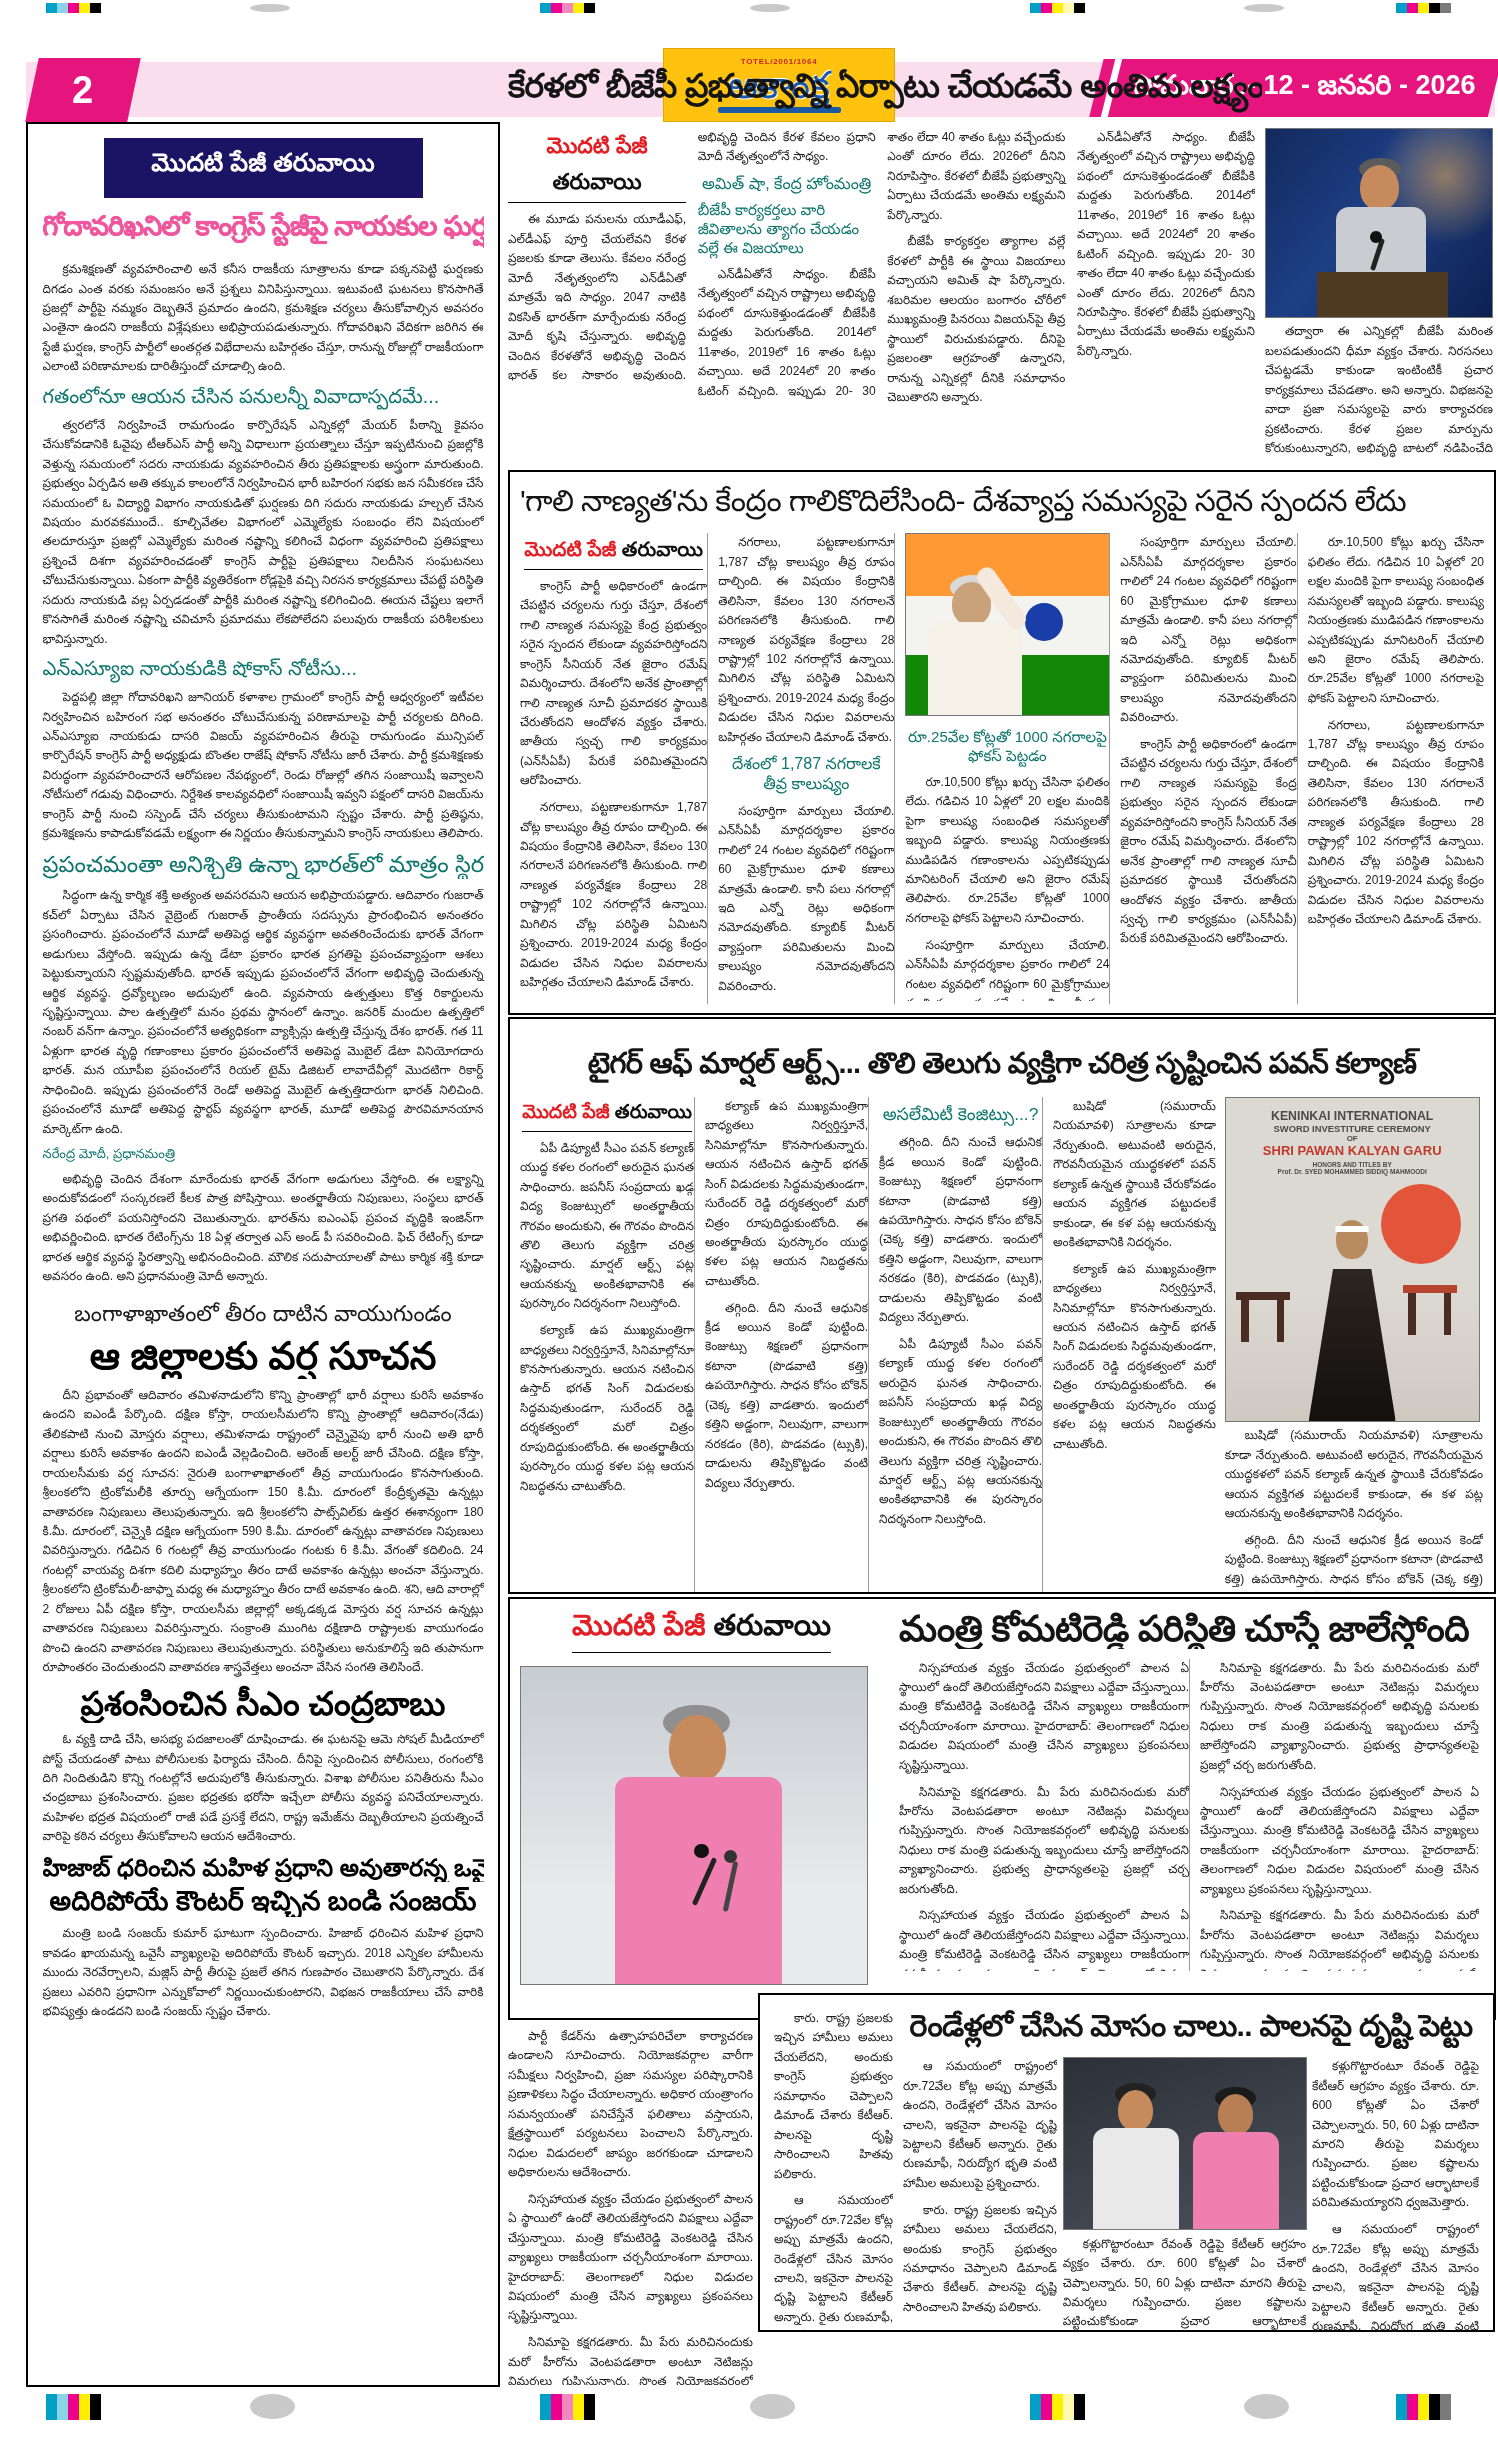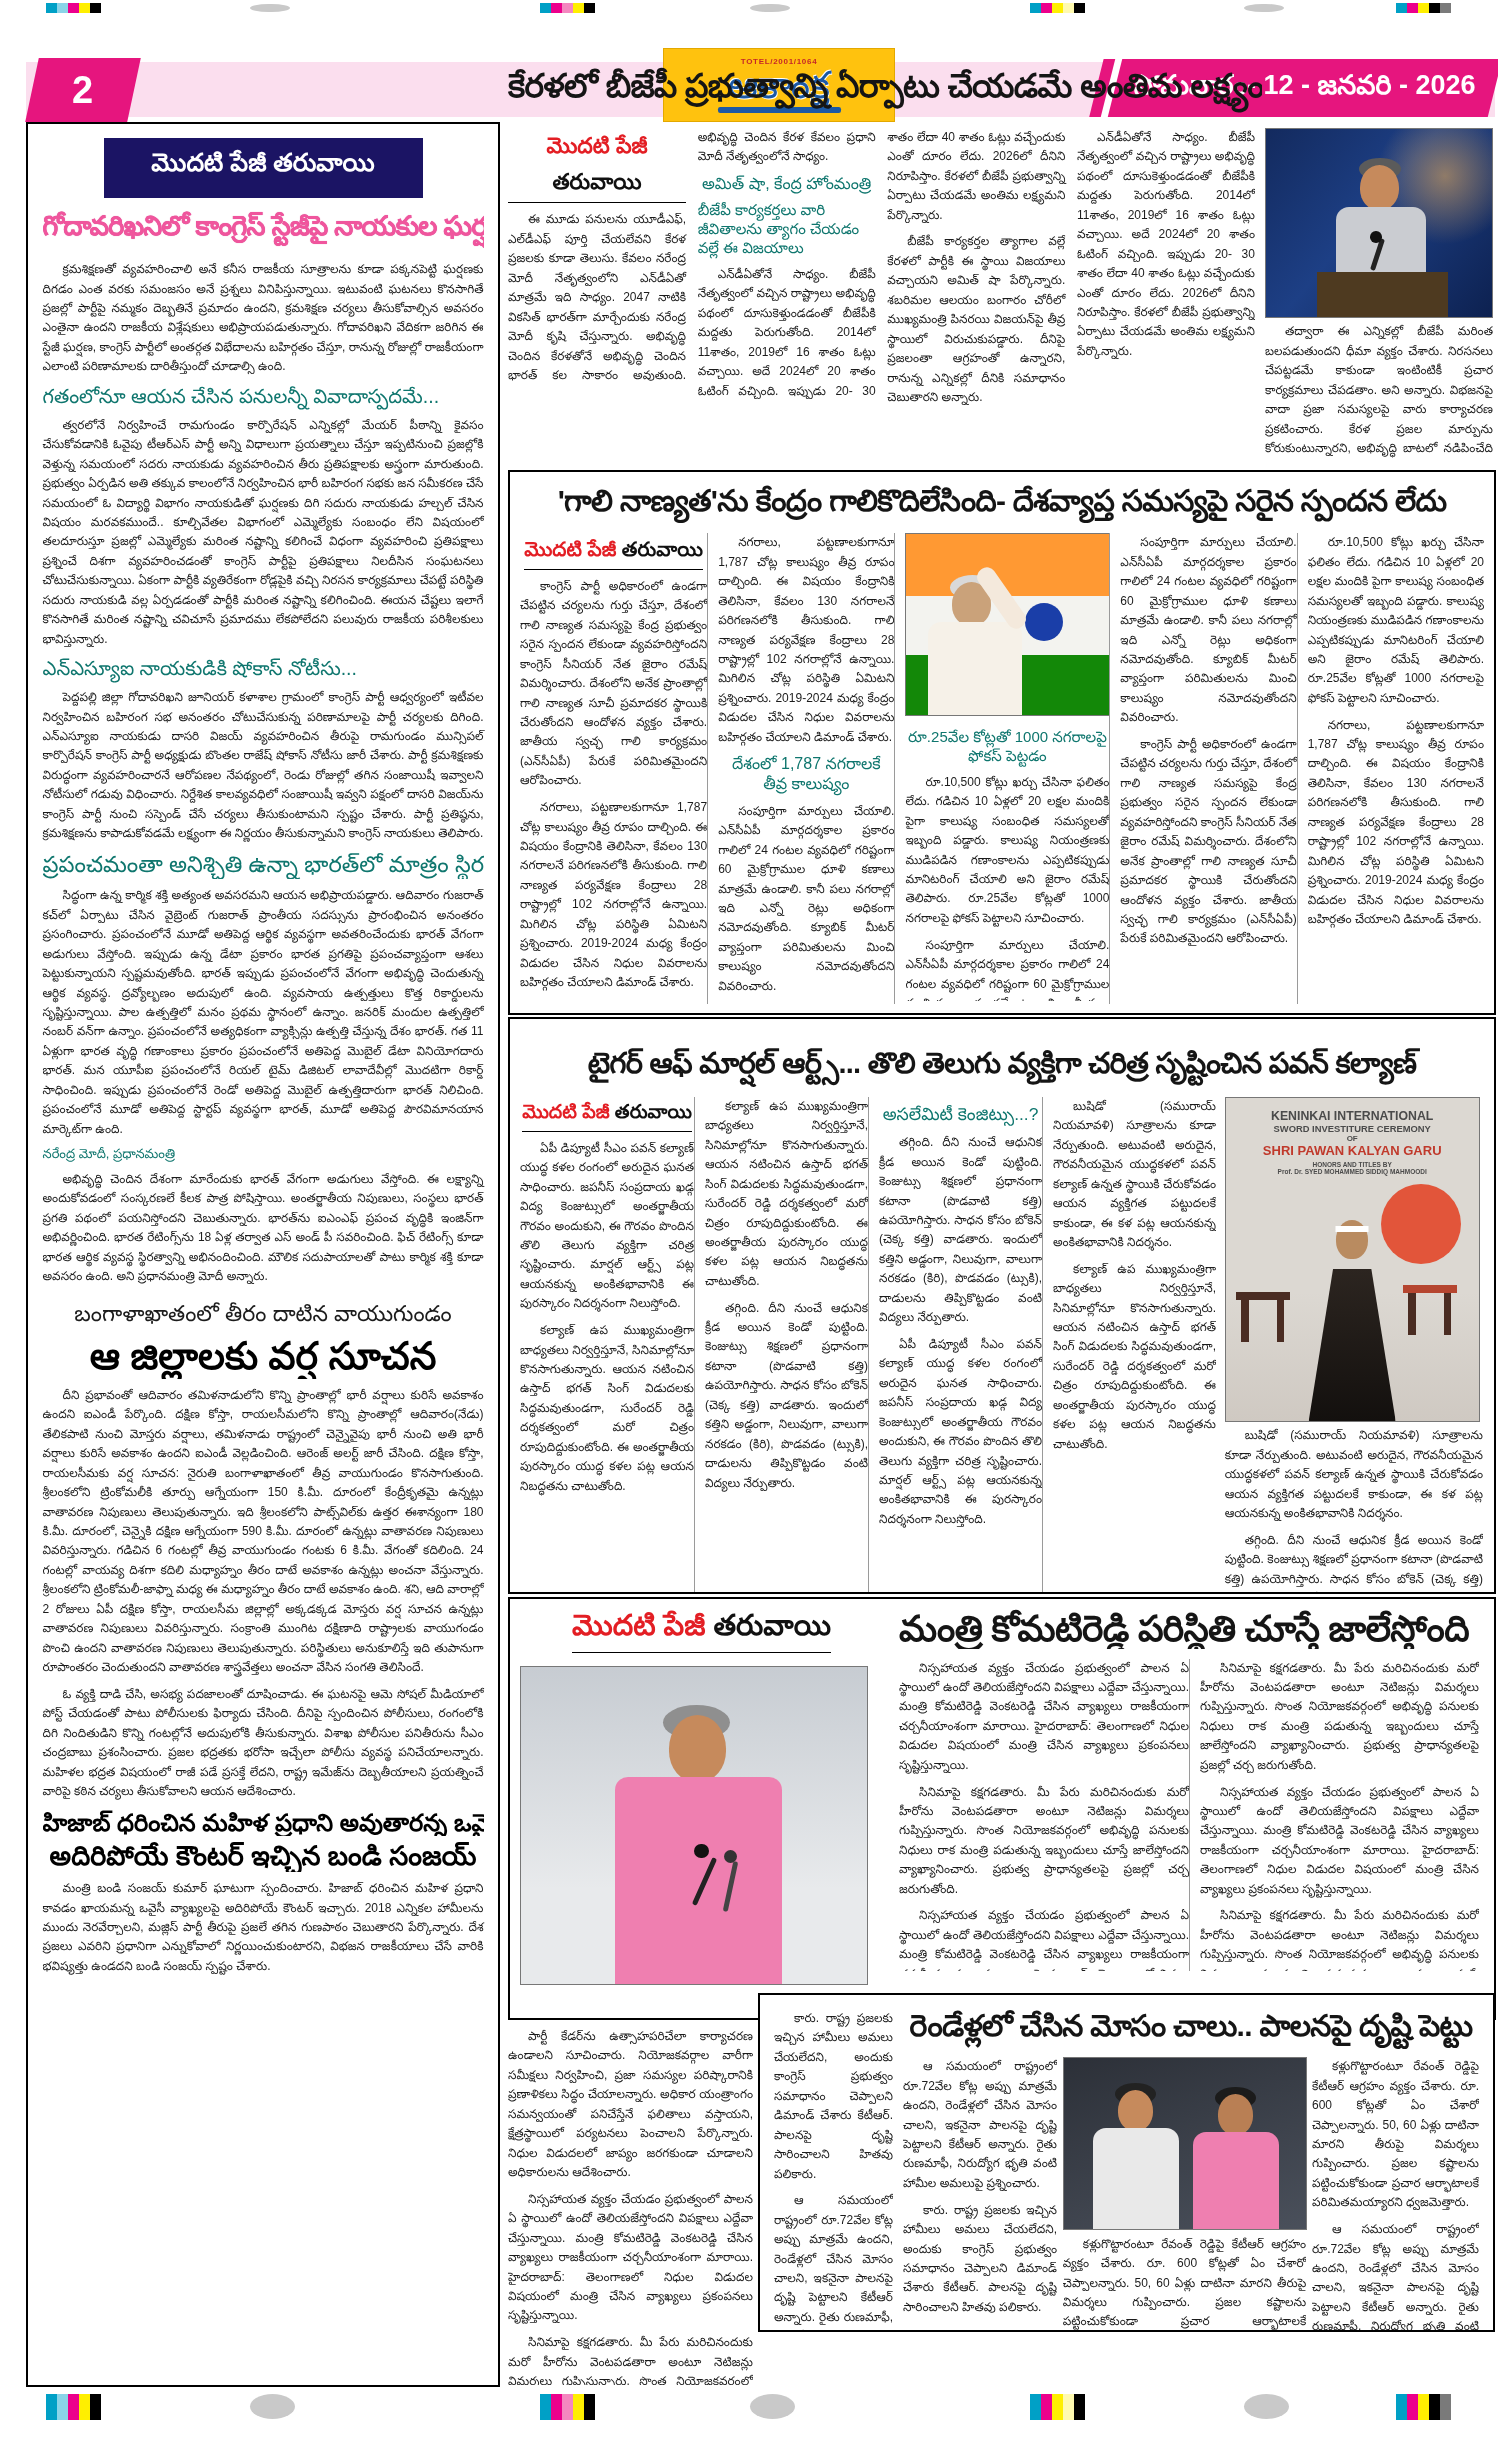--- a/index.html
+++ b/index.html
@@ -67,21 +67,21 @@
 .ph-pawan .band{position:absolute;left:50%;transform:translateX(-50%);width:33px;height:7.3px;background:#fff;z-index:3}
 .ptxt{position:relative;z-index:2;text-align:center;font-weight:bold;color:#4b4b4b}
 
 .ph-min{background:linear-gradient(180deg,#c7ccd2,#e8eaec 70%)}
 
 .ph-ktr{background:linear-gradient(160deg,#2c3038,#4a505b)}
 
 .kerala-head{left:508px;top:67px;width:754px;height:55px;font-size:33px;font-weight:bold;letter-spacing:-0.7px}
 .kerala-area{left:508px;top:128px;width:988px;height:335px}
 .galibox{left:508px;top:470px;width:988px;height:545px;padding:7.3px 10px}
-.galihead{font-size:30px;font-weight:bold;text-align:center;letter-spacing:-0.7px;margin:4.4px 0 8.7px}
+.galihead{font-size:30px;font-weight:normal;letter-spacing:-0.7px;margin:4.4px 0 8.7px}
 .pawanbox{left:508px;top:1017px;width:988px;height:577px;padding:25px 10px}
 .pawanhead{font-size:29px;font-weight:bold;text-align:center;letter-spacing:-0.7px;margin:2.9px 0 10px}
 .komatibox{left:508px;top:1597px;width:988px;height:423px;padding:10px}
 .komatihead{font-size:36px;font-weight:bold;letter-spacing:-0.7px;line-height:1.1;margin-bottom:10px}
 .biglabel{font-size:29px}
 .botleft{left:508px;top:2027px;width:245px;height:358px;overflow:hidden}
 .ktrbox{left:758px;top:1993px;width:737px;height:339px;padding:14px}
 .ktrhead{font-size:30px;font-weight:bold;letter-spacing:-0.7px;text-align:center;margin-bottom:7.3px}
 </style>
 </head>
@@ -143,20 +143,21 @@
     <p>త్వరలోనే నిర్వహించే రామగుండం కార్పొరేషన్ ఎన్నికల్లో మేయర్ పీఠాన్ని కైవసం చేసుకోవడానికి ఓవైపు టీఆర్ఎస్ పార్టీ అన్ని విధాలుగా ప్రయత్నాలు చేస్తూ ఇప్పటినుంచి ప్రజల్లోకి వెళ్తున్న సమయంలో సదరు నాయకుడు వ్యవహరించిన తీరు ప్రతిపక్షాలకు అస్త్రంగా మారుతుంది. ప్రభుత్వం ఏర్పడిన అతి తక్కువ కాలంలోనే నిర్వహించిన భారీ బహిరంగ సభకు జన సమీకరణ చేసే సమయంలో ఓ విద్యార్థి విభాగం నాయకుడితో ఘర్షణకు దిగి సదురు నాయకుడు హల్చల్ చేసిన విషయం మరవకముందే.. కూల్చివేతల విభాగంలో ఎమ్మెల్యేకు సంబంధం లేని విషయంలో తలదూరుస్తూ ప్రజల్లో ఎమ్మెల్యేకు మరింత నష్టాన్ని కలిగించే విధంగా వ్యవహరించి ప్రతిపక్షాలు ప్రశ్నించే దిశగా వ్యవహరించడంతో కాంగ్రెస్ పార్టీపై ప్రతిపక్షాలు నిలదీసిన సంఘటనలు చోటుచేసుకున్నాయి. ఏకంగా పార్టీకి వ్యతిరేకంగా రోడ్లపైకి వచ్చి నిరసన కార్యక్రమాలు చేపట్టే పరిస్థితి సదురు నాయకుడి వల్ల ఏర్పడడంతో పార్టీకి మరింత నష్టాన్ని కలిగించింది. ఈయన చేష్టలు ఇలాగే కొనసాగితే మరింత నష్టాన్ని చవిచూసే ప్రమాదము లేకపోలేదని పలువురు రాజకీయ పరిశీలకులు భావిస్తున్నారు.</p>
     <div class="subhead">ఎన్ఎస్యూఐ నాయకుడికి షోకాస్ నోటీసు...</div>
     <p>పెద్దపల్లి జిల్లా గోదావరిఖని జూనియర్ కళాశాల గ్రామంలో కాంగ్రెస్ పార్టీ ఆధ్వర్యంలో ఇటీవల నిర్వహించిన బహిరంగ సభ అనంతరం చోటుచేసుకున్న పరిణామాలపై పార్టీ చర్యలకు దిగింది. ఎన్ఎస్యూఐ నాయకుడు దాసరి విజయ్ వ్యవహరించిన తీరుపై రామగుండం మున్సిపల్ కార్పొరేషన్ కాంగ్రెస్ పార్టీ అధ్యక్షుడు బొంతల రాజేష్ షోకాస్ నోటీసు జారీ చేశారు. పార్టీ క్రమశిక్షణకు విరుద్ధంగా వ్యవహరించారనే ఆరోపణల నేపథ్యంలో, రెండు రోజుల్లో తగిన సంజాయిషీ ఇవ్వాలని నోటీసులో గడువు విధించారు. నిర్దేశిత కాలవ్యవధిలో సంజాయిషీ ఇవ్వని పక్షంలో దాసరి విజయ్‌ను కాంగ్రెస్ పార్టీ నుంచి సస్పెండ్ చేసే చర్యలు తీసుకుంటామని స్పష్టం చేశారు. పార్టీ ప్రతిష్ఠను, క్రమశిక్షణను కాపాడుకోవడమే లక్ష్యంగా ఈ నిర్ణయం తీసుకున్నామని కాంగ్రెస్ నాయకులు తెలిపారు.</p>
     <div class="subhead fit" style="font-size:22.5px">ప్రపంచమంతా అనిశ్చితి ఉన్నా భారత్‌లో మాత్రం స్థిరత్వం</div>
     <p>సిద్ధంగా ఉన్న కార్మిక శక్తి అత్యంత అవసరమని ఆయన అభిప్రాయపడ్డారు. ఆదివారం గుజరాత్ కచ్‌లో ఏర్పాటు చేసిన వైబ్రెంట్ గుజరాత్ ప్రాంతీయ సదస్సును ప్రారంభించిన అనంతరం ప్రసంగించారు. ప్రపంచంలోనే మూడో అతిపెద్ద ఆర్థిక వ్యవస్థగా అవతరించేందుకు భారత్ వేగంగా అడుగులు వేస్తోంది. ఇప్పుడు ఉన్న డేటా ప్రకారం భారత ప్రగతిపై ప్రపంచవ్యాప్తంగా ఆశలు పెట్టుకున్నాయని స్పష్టమవుతోంది. భారత్ ఇప్పుడు ప్రపంచంలోనే వేగంగా అభివృద్ధి చెందుతున్న ఆర్థిక వ్యవస్థ. ద్రవ్యోల్బణం అదుపులో ఉంది. వ్యవసాయ ఉత్పత్తులు కొత్త రికార్డులను సృష్టిస్తున్నాయి. పాల ఉత్పత్తిలో మనం ప్రథమ స్థానంలో ఉన్నాం. జనరిక్ మందుల ఉత్పత్తిలో నంబర్ వన్‌గా ఉన్నాం. ప్రపంచంలోనే అత్యధికంగా వ్యాక్సిన్లు ఉత్పత్తి చేస్తున్న దేశం భారత్. గత 11 ఏళ్లుగా భారత వృద్ధి గణాంకాలు ప్రకారం ప్రపంచంలోనే అతిపెద్ద మొబైల్ డేటా వినియోగదారు భారత్. మన యూపీఐ ప్రపంచంలోనే రియల్ టైమ్ డిజిటల్ లావాదేవీల్లో మొదటిగా రికార్డ్ సాధించింది. ఇప్పుడు ప్రపంచంలోనే రెండో అతిపెద్ద మొబైల్ ఉత్పత్తిదారుగా భారత్ నిలిచింది. ప్రపంచంలోనే మూడో అతిపెద్ద స్టార్టప్ వ్యవస్థగా భారత్, మూడో అతిపెద్ద పౌరవిమానయాన మార్కెట్‌గా ఉంది.</p>
     <div class="subhead" style="font-size:13px">నరేంద్ర మోదీ, ప్రధానమంత్రి</div>
     <p>అభివృద్ధి చెందిన దేశంగా మారేందుకు భారత్ వేగంగా అడుగులు వేస్తోంది. ఈ లక్ష్యాన్ని అందుకోవడంలో సంస్కరణలే కీలక పాత్ర పోషిస్తాయి. అంతర్జాతీయ నిపుణులు, సంస్థలు భారత్ ప్రగతి పథంలో పయనిస్తోందని చెబుతున్నారు. భారత్‌ను ఐఎంఎఫ్ ప్రపంచ వృద్ధికి ఇంజిన్‌గా అభివర్ణించింది. భారత రేటింగ్స్‌ను 18 ఏళ్ల తర్వాత ఎస్ అండ్ పీ సవరించింది. ఫిచ్ రేటింగ్స్ కూడా భారత ఆర్థిక వ్యవస్థ స్థిరత్వాన్ని అభినందించింది. మౌలిక సదుపాయాలతో పాటు కార్మిక శక్తి కూడా అవసరం ఉంది. అని ప్రధానమంత్రి మోదీ అన్నారు.</p>
     <div class="kicker">బంగాళాఖాతంలో తీరం దాటిన వాయుగుండం</div>
     <div class="bighead fit" style="font-size:38px">ఆ జిల్లాలకు వర్ష సూచన</div>
     <p style="margin-top:7.3px">దీని ప్రభావంతో ఆదివారం తమిళనాడులోని కొన్ని ప్రాంతాల్లో భారీ వర్షాలు కురిసే అవకాశం ఉందని ఐఎండీ పేర్కొంది. దక్షిణ కోస్తా, రాయలసీమలోని కొన్ని ప్రాంతాల్లో ఆదివారం(నేడు) తేలికపాటి నుంచి మోస్తరు వర్షాలు, తమిళనాడు రాష్ట్రంలో చెన్నైవైపు భారీ నుంచి అతి భారీ వర్షాలు కురిసే అవకాశం ఉందని ఐఎండీ వెల్లడించింది. ఆరెంజ్ అలర్ట్ జారీ చేసింది. దక్షిణ కోస్తా, రాయలసీమకు వర్ష సూచన: నైరుతి బంగాళాఖాతంలో తీవ్ర వాయుగుండం కొనసాగుతుంది. శ్రీలంకలోని ట్రింకోమలీకి తూర్పు ఆగ్నేయంగా 150 కి.మీ. దూరంలో కేంద్రీకృతమై ఉన్నట్లు వాతావరణ నిపుణులు తెలుపుతున్నారు. ఇది శ్రీలంకలోని పాట్స్‌విల్‌కు ఉత్తర ఈశాన్యంగా 180 కి.మీ. దూరంలో, చెన్నైకి దక్షిణ ఆగ్నేయంగా 590 కి.మీ. దూరంలో ఉన్నట్లు వాతావరణ నిపుణులు వివరిస్తున్నారు. గడిచిన 6 గంటల్లో తీవ్ర వాయుగుండం గంటకు 6 కి.మీ. వేగంతో కదిలింది. 24 గంటల్లో వాయవ్య దిశగా కదిలి మధ్యాహ్నం తీరం దాటే అవకాశం ఉన్నట్లు అంచనా వేస్తున్నారు. శ్రీలంకలోని ట్రింకోమలీ-జాఫ్నా మధ్య ఈ మధ్యాహ్నం తీరం దాటే అవకాశం ఉంది. శని, ఆది వారాల్లో 2 రోజులు ఏపీ దక్షిణ కోస్తా, రాయలసీమ జిల్లాల్లో అక్కడక్కడ మోస్తరు వర్ష సూచన ఉన్నట్లు వాతావరణ నిపుణులు వివరిస్తున్నారు. సంక్రాంతి ముంగిట దక్షిణాది రాష్ట్రాలకు వాయుగండం పొంచి ఉందని వాతావరణ నిపుణులు తెలుపుతున్నారు. పరిస్థితులు అనుకూలిస్తే ఇది తుపానుగా రూపాంతరం చెందుతుందని వాతావరణ శాస్త్రవేత్తలు అంచనా వేసిన సంగతి తెలిసిందే.</p>
+    <div class="bighead fit" style="font-size:33px">ప్రశంసించిన సీఎం చంద్రబాబు</div>
     <p style="margin-top:7.3px">ఓ వ్యక్తి దాడి చేసి, అసభ్య పదజాలంతో దూషించాడు. ఈ ఘటనపై ఆమె సోషల్ మీడియాలో పోస్ట్ చేయడంతో పాటు పోలీసులకు ఫిర్యాదు చేసింది. దీనిపై స్పందించిన పోలీసులు, రంగంలోకి దిగి నిందితుడిని కొన్ని గంటల్లోనే అదుపులోకి తీసుకున్నారు. విశాఖ పోలీసుల పనితీరును సీఎం చంద్రబాబు ప్రశంసించారు. ప్రజల భద్రతకు భరోసా ఇచ్చేలా పోలీసు వ్యవస్థ పనిచేయాలన్నారు. మహిళల భద్రత విషయంలో రాజీ పడే ప్రసక్తే లేదని, రాష్ట్ర ఇమేజ్‌ను దెబ్బతీయాలని ప్రయత్నించే వారిపై కఠిన చర్యలు తీసుకోవాలని ఆయన ఆదేశించారు.</p>
     <div class="bighead fit" style="font-size:24px;margin-top:5.8px">హిజాబ్ ధరించిన మహిళ ప్రధాని అవుతారన్న ఒవైసీ...</div>
     <div class="bighead fit" style="font-size:27px;margin:4.4px 0 7.3px">అదిరిపోయే కౌంటర్ ఇచ్చిన బండి సంజయ్</div>
     <p>మంత్రి బండి సంజయ్ కుమార్ ఘాటుగా స్పందించారు. హిజాబ్ ధరించిన మహిళ ప్రధాని కావడం ఖాయమన్న ఒవైసీ వ్యాఖ్యలపై అదిరిపోయే కౌంటర్ ఇచ్చారు. 2018 ఎన్నికల హామీలను ముందు నెరవేర్చాలని, మజ్లిస్ పార్టీ తీరుపై ప్రజలే తగిన గుణపాఠం చెబుతారని పేర్కొన్నారు. దేశ ప్రజలు ఎవరిని ప్రధానిగా ఎన్నుకోవాలో నిర్ణయించుకుంటారని, విభజన రాజకీయాలు చేసే వారికి భవిష్యత్తు ఉండదని బండి సంజయ్ స్పష్టం చేశారు.</p>
   </div>
 </section>
 
 <div class="abs kerala-head fit">కేరళలో బీజేపీ ప్రభుత్వాన్ని ఏర్పాటు చేయడమే అంతిమ లక్ష్యం</div>
 <div class="abs kerala-area">
   <div style="display:flex;gap:10px">

